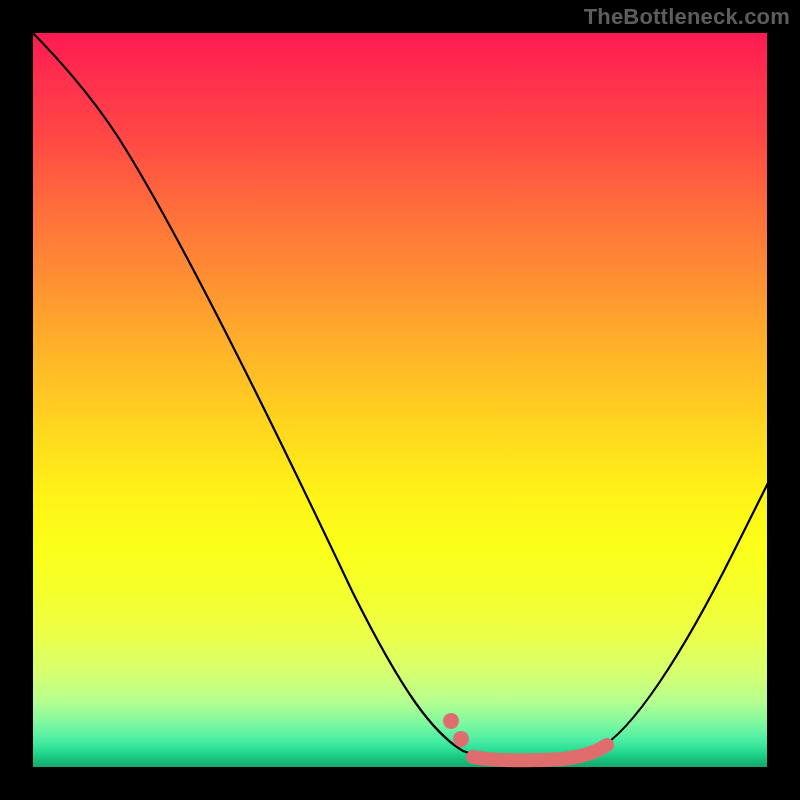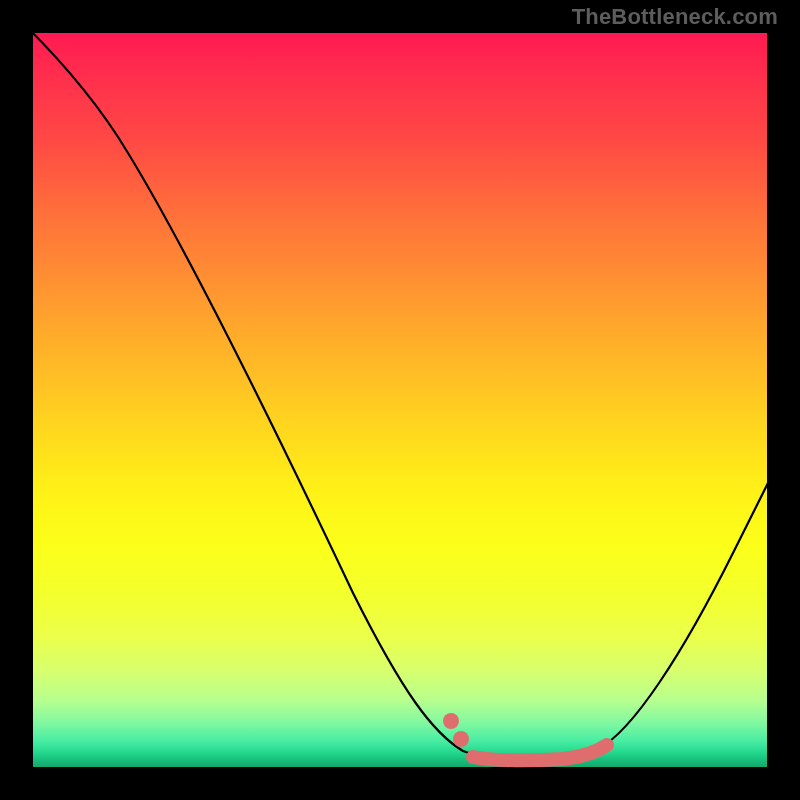--- a/index.html
+++ b/index.html
@@ -13,21 +13,21 @@
   }
   .frame {
     position: absolute;
     left: 0; top: 0;
     width: 800px; height: 800px;
     background: #000;
   }
   .watermark {
     position: absolute;
     top: 4px;
-    right: 22px;
+    right: 10px;
     color: #5d5d5d;
     font-size: 22px;
     font-weight: 600;
     letter-spacing: 0.2px;
     font-family: Arial, Helvetica, sans-serif;
   }
   .plot {
     position: absolute;
     left: 33px;
     top: 33px;

